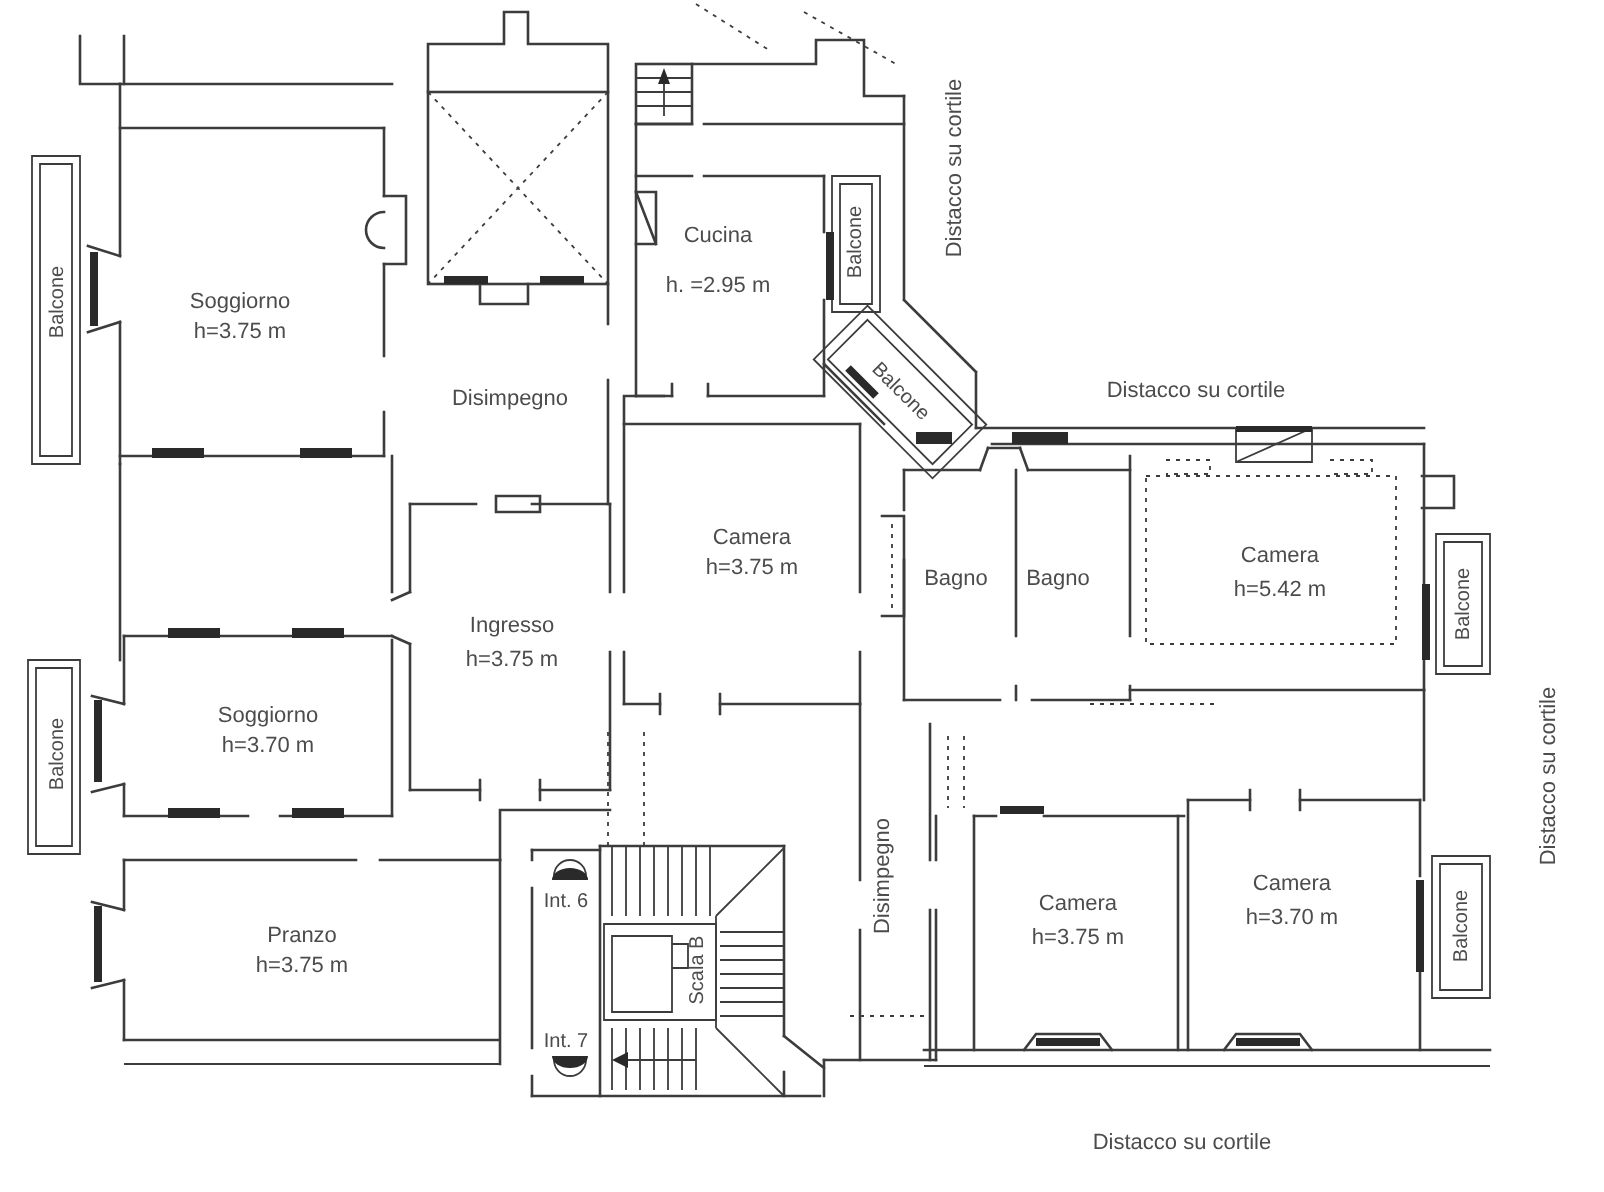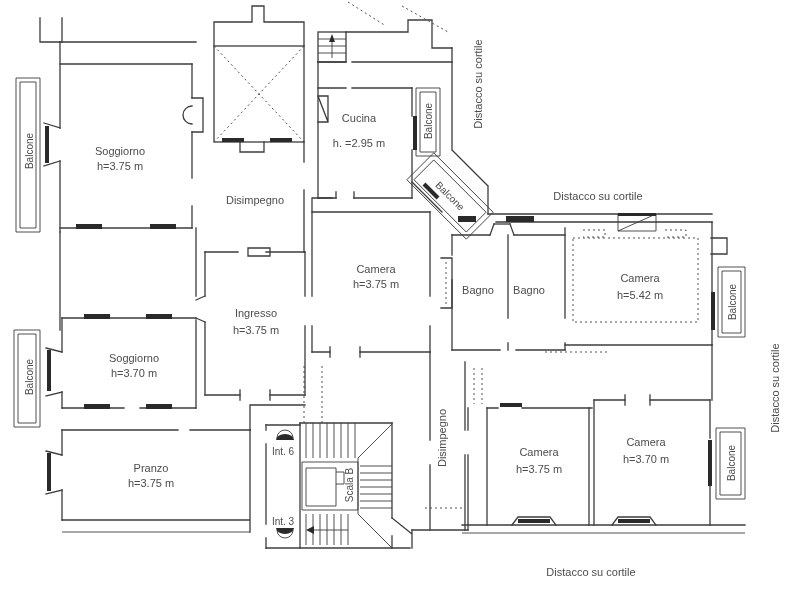--- a/index.html
+++ b/index.html
@@ -268,15 +268,15 @@
   <div class="lbl v small" style="left:732px;top:302px">Balcone</div>
   <div class="lbl v small" style="left:731px;top:463px">Balcone</div>
 
   <div class="lbl v" style="left:478px;top:84px">Distacco su cortile</div>
   <div class="lbl" style="left:598px;top:196px">Distacco su cortile</div>
   <div class="lbl v" style="left:775px;top:388px">Distacco su cortile</div>
   <div class="lbl" style="left:591px;top:572px">Distacco su cortile</div>
 
   <div class="lbl v small" style="left:349px;top:485px">Scala B</div>
   <div class="lbl small" style="left:283px;top:451px">Int. 6</div>
-  <div class="lbl small" style="left:283px;top:521px">Int. 3</div>
+  <div class="lbl small" style="left:283px;top:521px">Int. 7</div>
 
 </div>
 
 </body></html>

